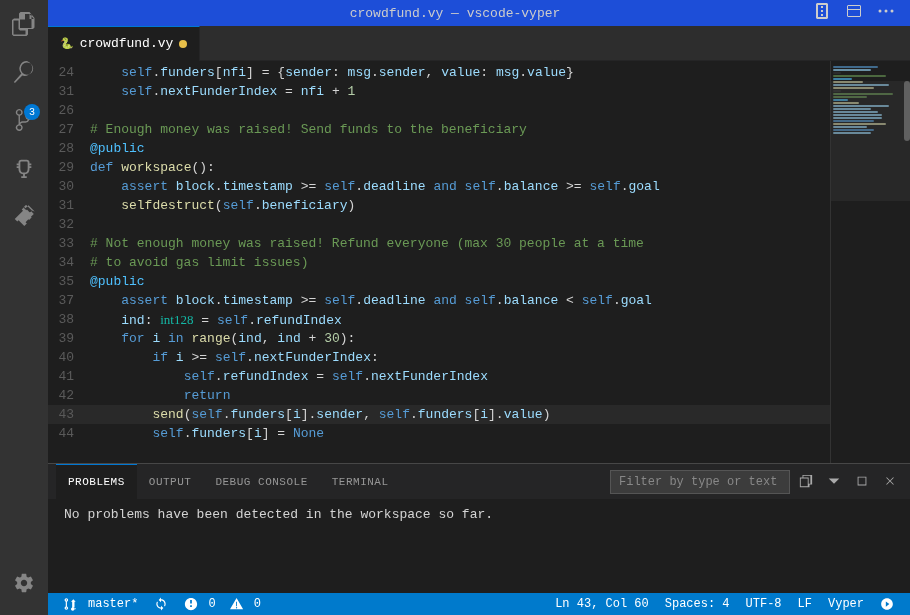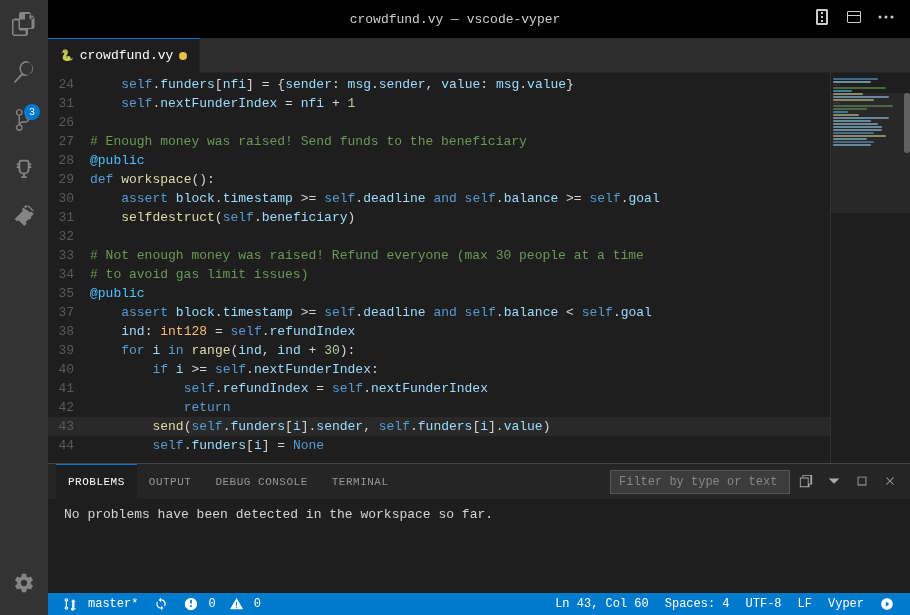--- a/index.html
+++ b/index.html
@@ -55,22 +55,22 @@
     
     .main {
       flex: 1;
       display: flex;
       flex-direction: column;
       overflow: hidden;
     }
 
     
     .title-bar {
-      height: 38px;
-      background: #000000;
+      height: 26px;
+      background: #1d4ed8;
       display: flex;
       align-items: center;
       justify-content: space-between;
       padding: 0 12px;
       flex-shrink: 0;
     }
     .title-bar-center {
       position: absolute;
       left: 50%;
       transform: translateX(-50%);
@@ -166,21 +166,21 @@
       background: rgba(255,255,255,0.05);
     }
 
     
     .kw { color: #569cd6; }
     .fn { color: #dcdcaa; }
     .num { color: #b5cea8; }
     .comment { color: #6a9955; }
     .prop { color: #9cdcfe; }
     .op { color: #d4d4d4; }
-    .type { color: #fdba74; }
+    .type { color: #14b8a6; font-family: Liberation Serif, serif; }
     .dec { color: #4fc1ff; }
     .self-kw { color: #569cd6; }
     .var { color: #9cdcfe; }
     .punct { color: #d4d4d4; }
     .none-kw { color: #569cd6; }
 
     
     .minimap {
       width: 80px;
       background: #1e1e1e;

